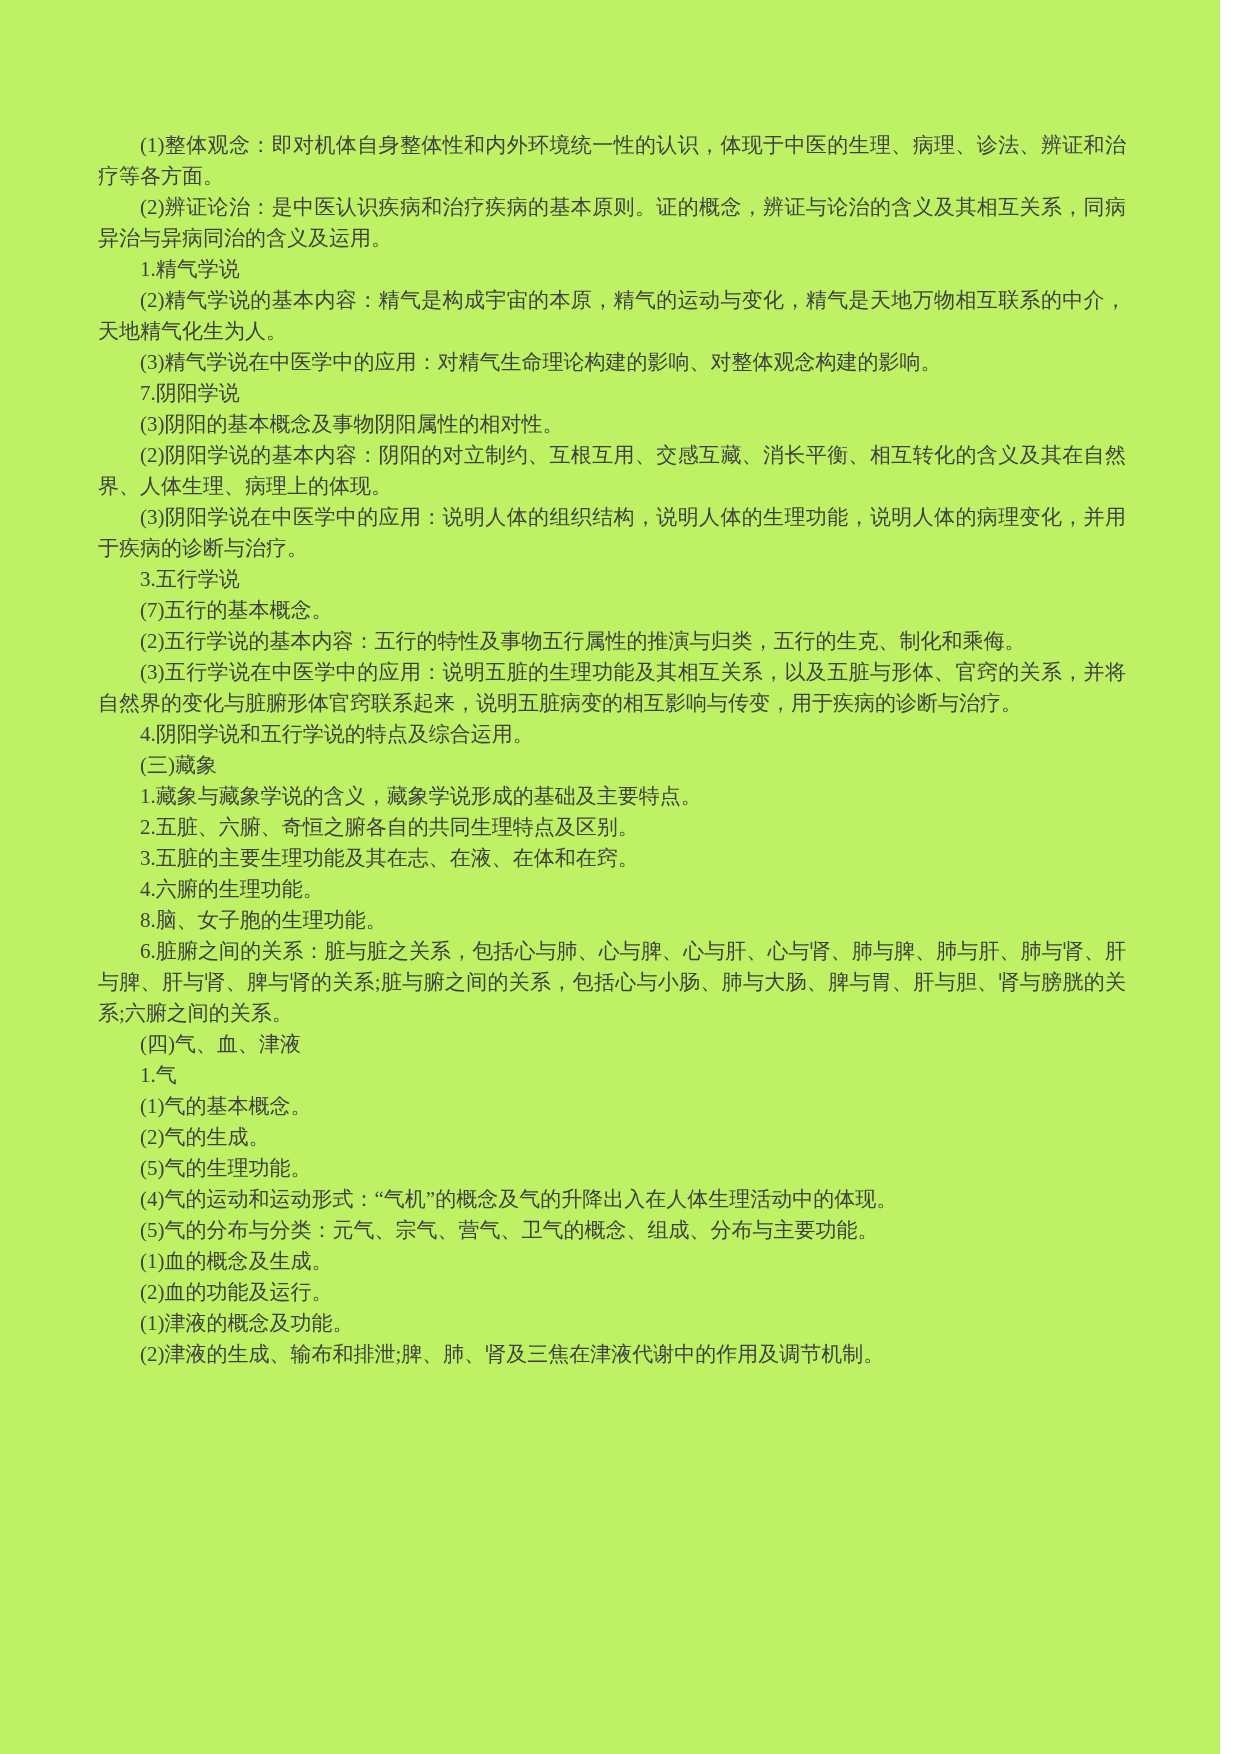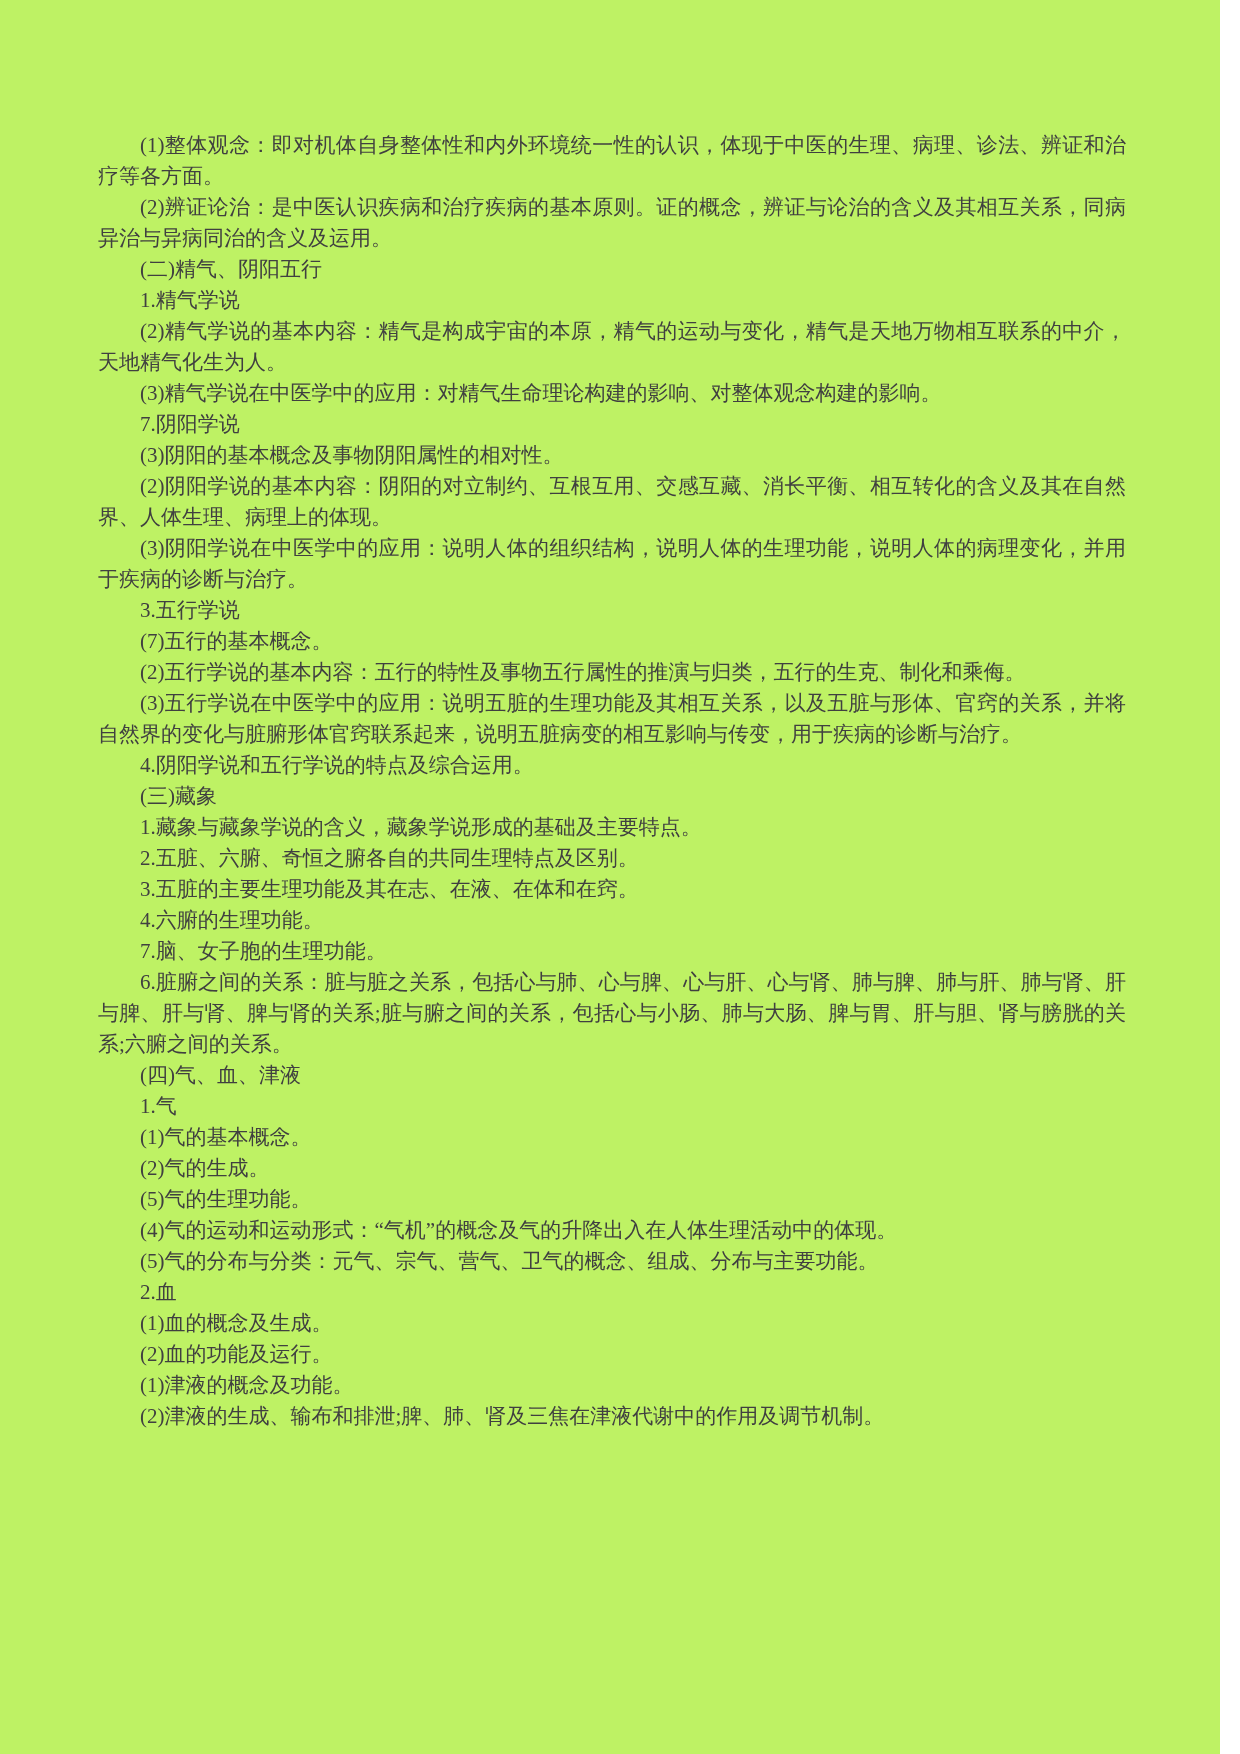--- a/index.html
+++ b/index.html
@@ -32,46 +32,44 @@
     word-break: break-all;
   }
 </style>
 </head>
 <body>
 
 <div class="page">
   <div class="content">
     <p class="para">(1)整体观念：即对机体自身整体性和内外环境统一性的认识，体现于中医的生理、病理、诊法、辨证和治疗等各方面。</p>
     <p class="para">(2)辨证论治：是中医认识疾病和治疗疾病的基本原则。证的概念，辨证与论治的含义及其相互关系，同病异治与异病同治的含义及运用。</p>
-    <p class="para">(二)精气、阴阳五行</p>
     <p class="para">1.精气学说</p>
     <p class="para">(2)精气学说的基本内容：精气是构成宇宙的本原，精气的运动与变化，精气是天地万物相互联系的中介，天地精气化生为人。</p>
     <p class="para">(3)精气学说在中医学中的应用：对精气生命理论构建的影响、对整体观念构建的影响。</p>
     <p class="para">7.阴阳学说</p>
     <p class="para">(3)阴阳的基本概念及事物阴阳属性的相对性。</p>
     <p class="para">(2)阴阳学说的基本内容：阴阳的对立制约、互根互用、交感互藏、消长平衡、相互转化的含义及其在自然界、人体生理、病理上的体现。</p>
     <p class="para">(3)阴阳学说在中医学中的应用：说明人体的组织结构，说明人体的生理功能，说明人体的病理变化，并用于疾病的诊断与治疗。</p>
     <p class="para">3.五行学说</p>
     <p class="para">(7)五行的基本概念。</p>
     <p class="para">(2)五行学说的基本内容：五行的特性及事物五行属性的推演与归类，五行的生克、制化和乘侮。</p>
     <p class="para">(3)五行学说在中医学中的应用：说明五脏的生理功能及其相互关系，以及五脏与形体、官窍的关系，并将自然界的变化与脏腑形体官窍联系起来，说明五脏病变的相互影响与传变，用于疾病的诊断与治疗。</p>
     <p class="para">4.阴阳学说和五行学说的特点及综合运用。</p>
     <p class="para">(三)藏象</p>
     <p class="para">1.藏象与藏象学说的含义，藏象学说形成的基础及主要特点。</p>
     <p class="para">2.五脏、六腑、奇恒之腑各自的共同生理特点及区别。</p>
     <p class="para">3.五脏的主要生理功能及其在志、在液、在体和在窍。</p>
     <p class="para">4.六腑的生理功能。</p>
-    <p class="para">7.脑、女子胞的生理功能。</p>
+    <p class="para">8.脑、女子胞的生理功能。</p>
     <p class="para">6.脏腑之间的关系：脏与脏之关系，包括心与肺、心与脾、心与肝、心与肾、肺与脾、肺与肝、肺与肾、肝与脾、肝与肾、脾与肾的关系;脏与腑之间的关系，包括心与小肠、肺与大肠、脾与胃、肝与胆、肾与膀胱的关系;六腑之间的关系。</p>
     <p class="para">(四)气、血、津液</p>
     <p class="para">1.气</p>
     <p class="para">(1)气的基本概念。</p>
     <p class="para">(2)气的生成。</p>
     <p class="para">(5)气的生理功能。</p>
     <p class="para">(4)气的运动和运动形式：“气机”的概念及气的升降出入在人体生理活动中的体现。</p>
     <p class="para">(5)气的分布与分类：元气、宗气、营气、卫气的概念、组成、分布与主要功能。</p>
-    <p class="para">2.血</p>
     <p class="para">(1)血的概念及生成。</p>
     <p class="para">(2)血的功能及运行。</p>
     <p class="para">(1)津液的概念及功能。</p>
     <p class="para">(2)津液的生成、输布和排泄;脾、肺、肾及三焦在津液代谢中的作用及调节机制。</p>
   </div>
 </div>
 
 </body></html>

